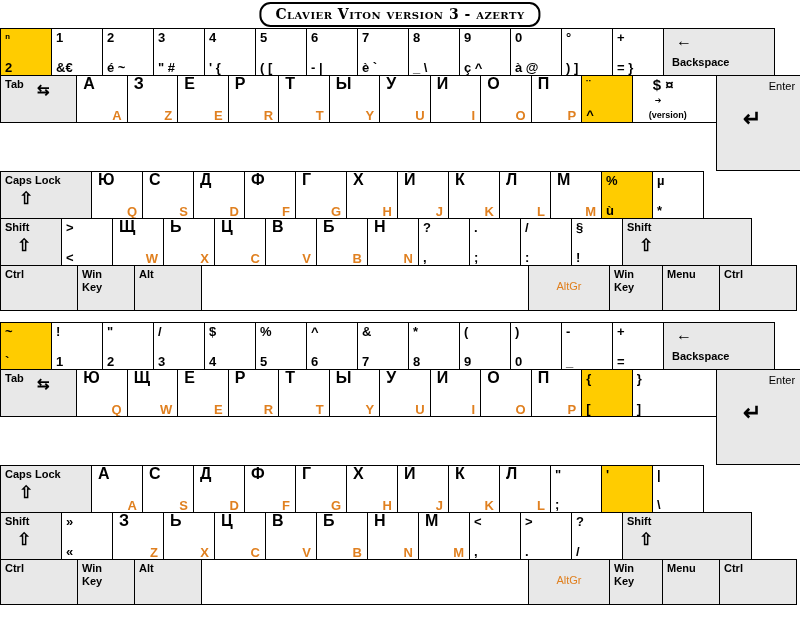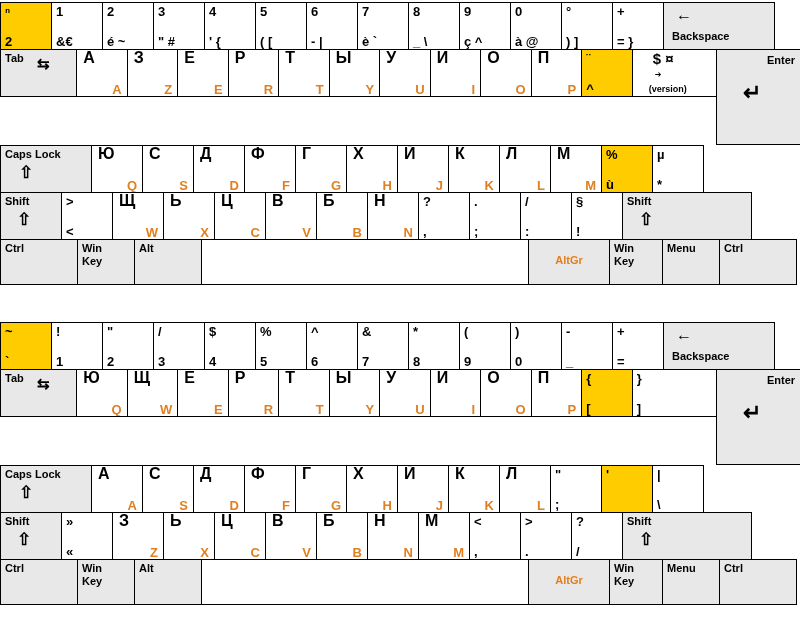--- a/index.html
+++ b/index.html
@@ -38,32 +38,35 @@
   .key.yellow{background:#ffcc00;}
 
   
   .tl{position:absolute;left:4px;top:1px;font-size:13px;font-weight:bold;color:#000;}
   .bl{position:absolute;left:4px;bottom:0px;font-size:13px;font-weight:bold;color:#000;}
   .tl-o{position:absolute;left:5px;top:0px;font-size:15px;font-weight:bold;color:#000;}
   .br-o{position:absolute;right:5px;bottom:-1px;font-size:13px;font-weight:bold;color:#e08020;}
   .ctr-big{position:absolute;left:6px;top:-1px;font-size:16px;font-weight:bold;color:#000;}
 
   .lbl{position:absolute;left:4px;top:2px;font-size:11px;font-weight:bold;color:#000;}
-  .lbl-c{position:absolute;left:0;right:0;top:3px;text-align:center;font-size:11px;font-weight:bold;color:#000;}
-  .lbl-r{position:absolute;right:5px;top:3px;font-size:11px;font-weight:bold;color:#000;}
+  .lbl-c{position:absolute;left:0;right:0;top:3px;text-align:center;font-size:11px;font-weight:normal;color:#000;}
+  .lbl-r{position:absolute;right:5px;top:3px;font-size:11px;font-weight:normal;color:#000;}
   .lbl2{position:absolute;left:4px;top:15px;font-size:11px;font-weight:bold;color:#000;}
   .orange{color:#e08020;}
   .arrow{position:absolute;font-size:16px;font-weight:bold;color:#000;line-height:1;}
   .tiny{position:absolute;font-size:8px;color:#000;}
 </style>
 </head>
 <body>
 
 <div class="page">
   <div class="kbd kbd1">
+    <div class="title-wrap">
+      <div class="title">Clavier Viton version 3 - azerty</div>
+    </div>
     <div class="rows" id="kb0">
         <div class="row">
           <div class="key yellow" style="width: 52px; height: 48px;">
             <span class="tl">ⁿ</span>
             <span class="bl">2</span>
           </div>
           <div class="key " style="width: 52px; height: 48px;">
             <span class="tl">1</span>
             <span class="bl">&amp;€</span>
           </div>

